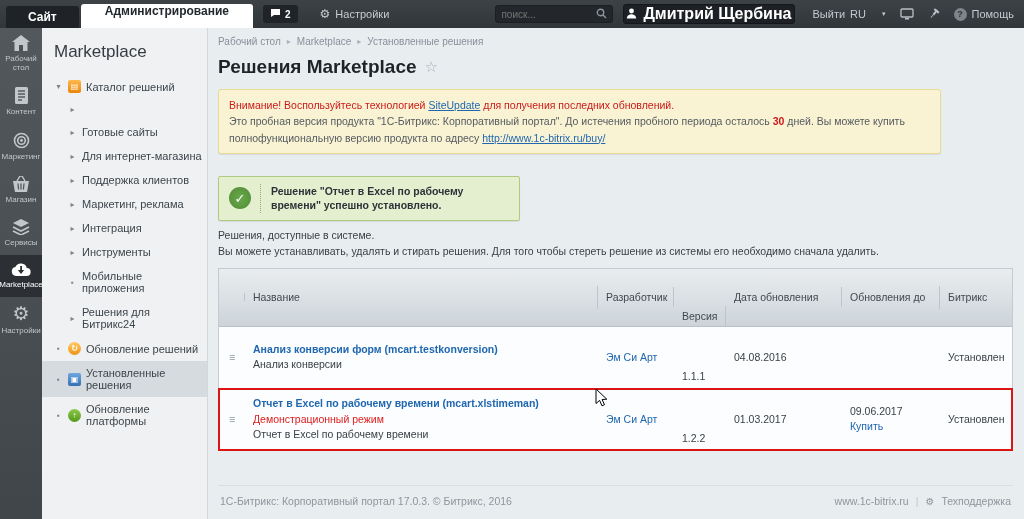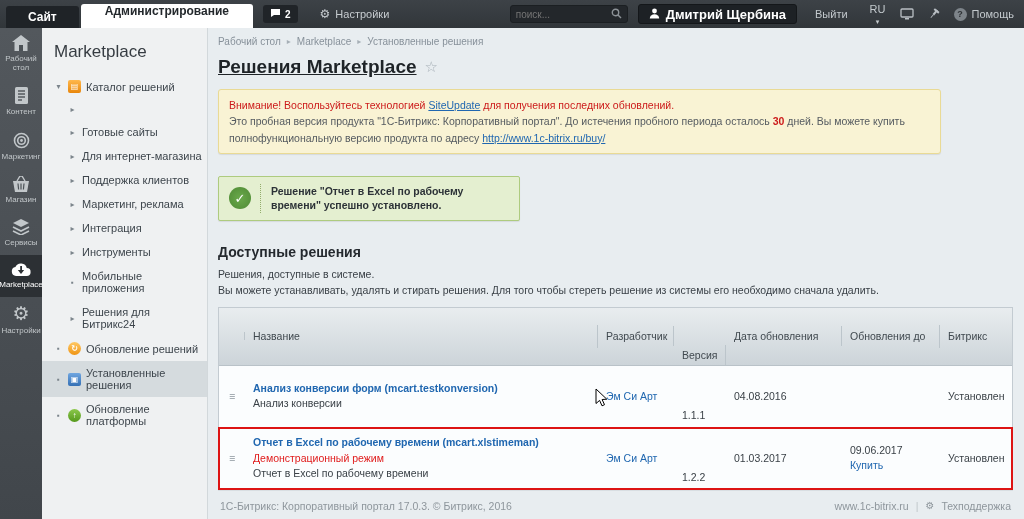--- a/index.html
+++ b/index.html
@@ -11,24 +11,24 @@
   .tab-site { height:22px; margin:6px 0 0 6px; padding:0 22px; background:#1f2327; color:#fff; font-size:12px; font-weight:bold;
               display:flex; align-items:center; border-radius:3px 3px 0 0; cursor:pointer; }
   .tab-admin { height:24px; margin:4px 0 0 2px; padding:0 24px; background:#fff; color:#23282c; font-size:12px; font-weight:bold;
                display:flex; align-items:flex-start; border-radius:3px 3px 0 0; align-self:flex-end; }
   .badge-btn { margin-left:10px; background:#202428; border-radius:3px; height:18px; padding:0 7px; display:flex; align-items:center; gap:4px;
                color:#fff; font-size:10px; font-weight:bold; }
   .top-settings { margin-left:22px; color:#c7ccd0; font-size:11px; display:flex; align-items:center; gap:5px; }
   .top-spacer { flex:1; }
   .search-box { width:118px; height:18px; background:#23272b; border:1px solid #1b1f22; border-radius:3px; display:flex; align-items:center; padding:0 5px; }
   .search-box input { flex:1; background:transparent; border:none; outline:none; color:#9aa0a5; font-size:10px; width:80px; font-family:inherit; }
-  .user-btn { margin-left:10px; height:20px; background:#1d2125; border:1px solid #14171a; border-radius:3px; padding:0 10px;
-              display:flex; align-items:center; gap:6px; color:#fff; font-size:13px; font-weight:bold; }
+  .user-btn { margin-left:10px; height:20px; background:#1d2125; border:1px solid #14171a; border-radius:3px; padding:0 2px;
+              display:flex; align-items:center; gap:6px; color:#fff; font-size:16px; font-weight:bold; }
   .top-link { margin-left:18px; color:#c3c9cd; font-size:11px; }
-  .lang { margin-left:22px; color:#c3c9cd; font-size:11px; display:flex; align-items:center; gap:3px;flex-direction:column; }
+  .lang { margin-left:5px; color:#c3c9cd; font-size:11px; display:flex; align-items:center; gap:16px; }
   .top-icon { margin-left:14px; color:#b9bfc4; display:flex; align-items:center; }
   .help { margin-left:14px; margin-right:10px; color:#c3c9cd; font-size:11px; display:flex; align-items:center; gap:5px; }
   .help-q { width:13px; height:13px; border-radius:50%; background:#7d848a; color:#2d3135; font-size:9px; font-weight:bold;
             display:flex; align-items:center; justify-content:center; }
 
   
   .main-row { display:flex; height:491px; }
 
   
   .rail { width:42px; background:linear-gradient(#53585d,#41464b); display:flex; flex-direction:column; }
@@ -50,21 +50,21 @@
   .sb-ico.update { background:linear-gradient(#ffc966,#ef9413); border-radius:50%; }
   .sb-ico.installed { background:linear-gradient(#6fa6e0,#3570b5); }
   .sb-ico.platform { background:linear-gradient(#8cc84b,#55991c); border-radius:50%; }
 
   
   .content { flex:1; display:flex; flex-direction:column; padding:8px 11px 0 10px; }
   .breadcrumb { font-size:10px; color:#87919a; display:flex; align-items:center; gap:6px; }
   .breadcrumb .bc-link { color:#87919a; cursor:pointer; }
   .bc-sep { font-size:8px; color:#a6afb6; }
   .title-row { margin-top:9px; display:flex; align-items:center; gap:8px; }
-  .page-title { font-size:19px; font-weight:bold; color:#1e2327;text-decoration:underline; }
+  .page-title { font-size:19px; font-weight:bold; color:#1e2327; }
   .fav-star { color:#a9b2b9; font-size:15px; cursor:pointer; }
 
   .warn-box { margin-top:11px; width:723px; background:#f9f3d4; border:1px solid #e9da95; border-radius:3px; padding:7px 10px;
               font-size:10.5px; line-height:1.55; box-shadow:0 1px 1px rgba(0,0,0,.08); }
   .warn-red { color:#cc1a1a; }
   .warn-gray { color:#555b60; }
   .lnk { color:#2067b0; text-decoration:underline; cursor:pointer; }
   .warn-days { color:#cc1a1a; font-weight:bold; }
 
   .success-box { margin-top:22px; width:302px; background:#e4efd0; border:1px solid #aecb7f; border-radius:2px; padding:7px 10px;
@@ -324,21 +324,20 @@
         <span class="warn-gray">Это пробная версия продукта "1С-Битрикс: Корпоративный портал". До истечения пробного периода осталось </span><span class="warn-days">30</span><span class="warn-gray"> дней. Вы можете купить полнофункциональную версию продукта по адресу </span><span class="lnk">http://www.1c-bitrix.ru/buy/</span>
       </div>
     </div>
 
     <div class="success-box">
       <span class="ok-circle">✓</span>
       <span class="ok-sep"></span>
       <span class="ok-text">Решение "Отчет в Excel по рабочему времени" успешно установлено.</span>
     </div>
 
-    <div class="section-h">Доступные решения</div>
     <div class="section-desc">
       <div>Решения, доступные в системе.</div>
       <div>Вы можете устанавливать, удалять и стирать решения. Для того чтобы стереть решение из системы его необходимо сначала удалить.</div>
     </div>
 
     <div class="tbl">
       <div class="trow thead">
         <div class="tcell c-handle"></div>
         <div class="tcell c-name">Название</div>
         <div class="tcell c-dev">Разработчик</div>

